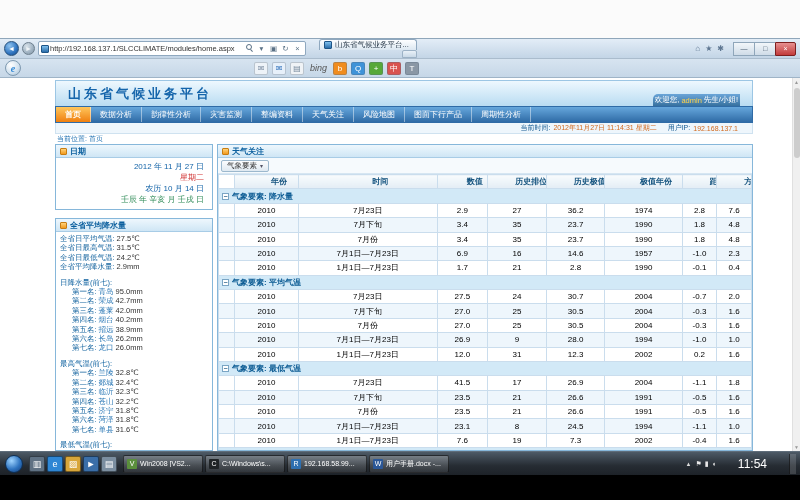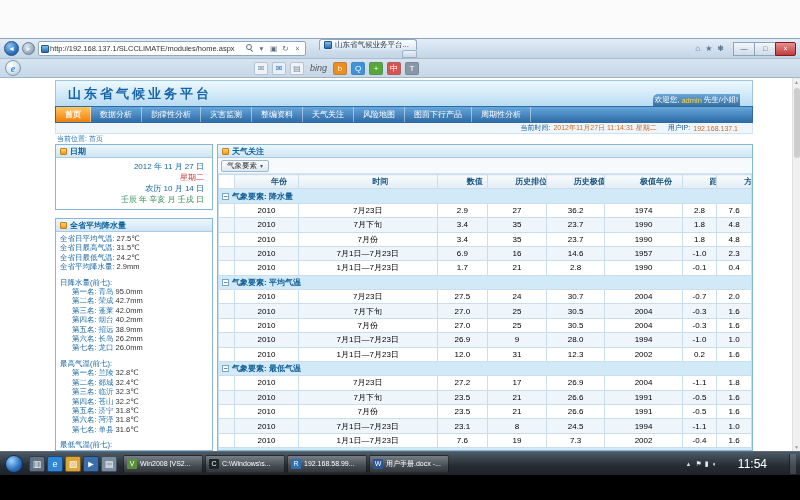--- a/index.html
+++ b/index.html
@@ -428,21 +428,21 @@
                       <td>0.2</td>
                       <td>1.6</td>
                     </tr>
                     <tr class="sec">
                       <td colspan="9"><span class="col-ic">−</span>气象要素: 最低气温</td>
                     </tr>
                     <tr>
                       <td class="exp"></td>
                       <td>2010</td>
                       <td>7月23日</td>
-                      <td>27.2</td>
+                      <td>41.5</td>
                       <td>17</td>
                       <td>26.9</td>
                       <td>2004</td>
                       <td>-1.1</td>
                       <td>1.8</td>
                     </tr>
                     <tr class="alt">
                       <td class="exp"></td>
                       <td>2010</td>
                       <td>7月下旬</td>

